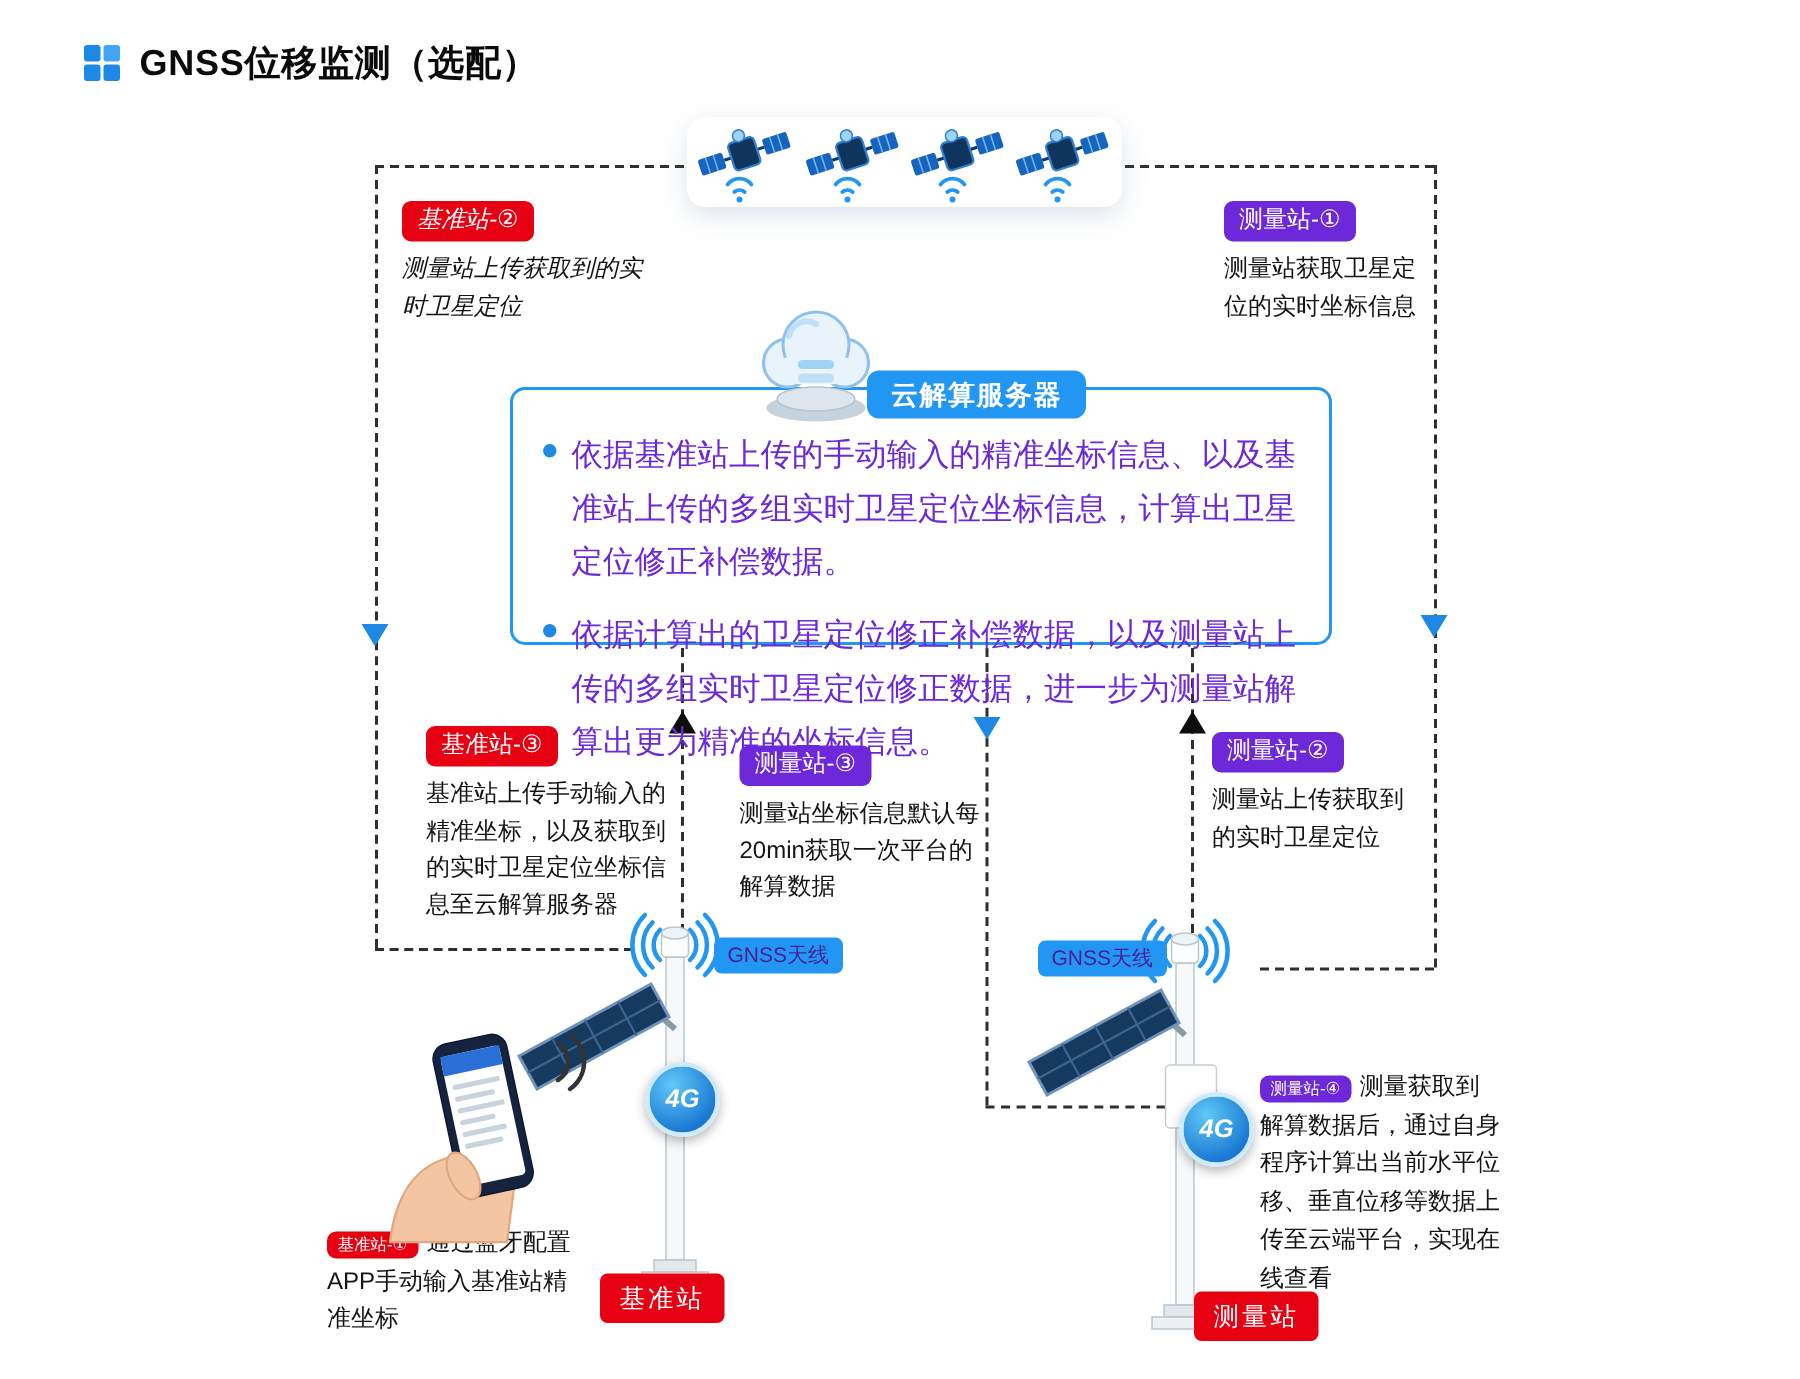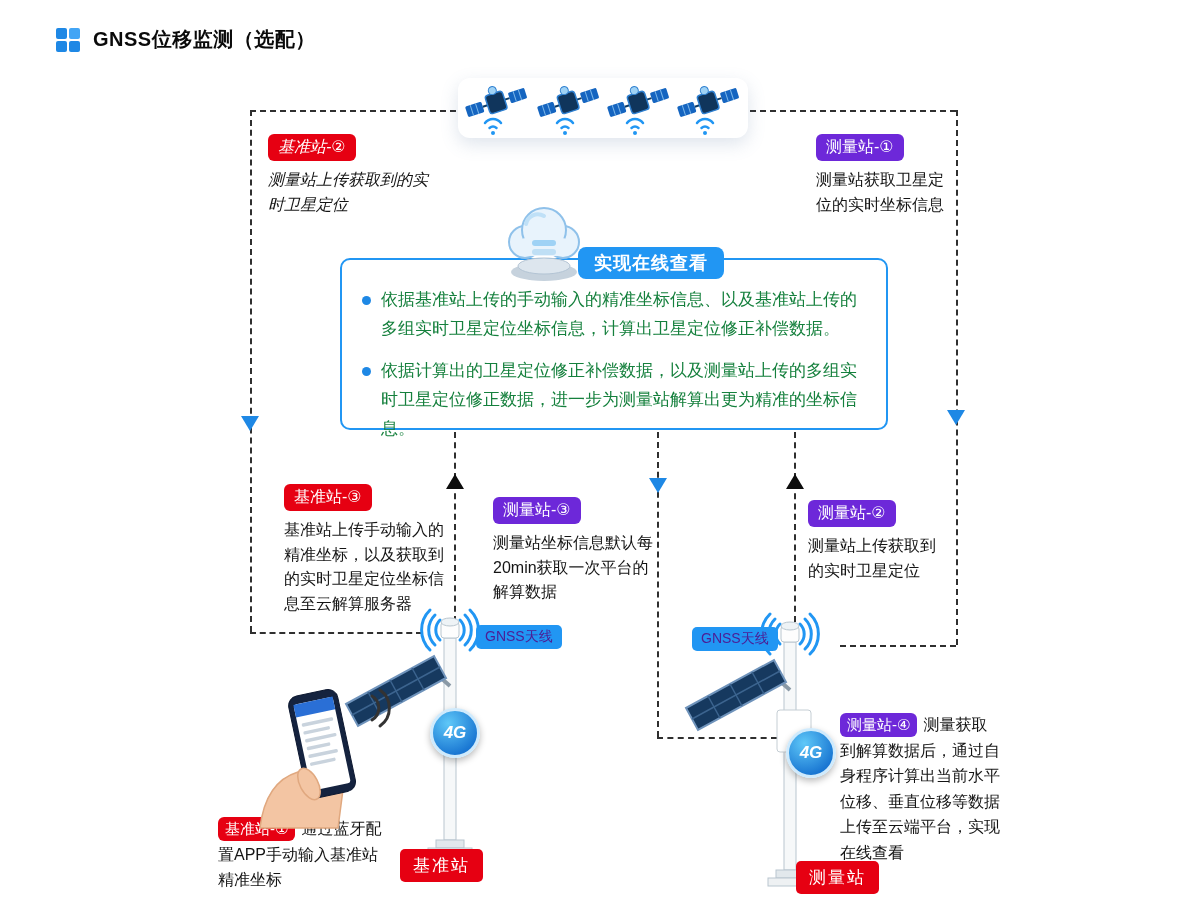--- a/index.html
+++ b/index.html
@@ -5,21 +5,21 @@
   html,body{margin:0;padding:0;background:#fff;}
   body{font-family:"Liberation Sans","DejaVu Sans",sans-serif;color:#111;}
   .canvas{position:relative;width:1200px;height:919px;background:#fff;overflow:hidden;}
   .abs{position:absolute;}
 
   
   .hdr{left:56px;top:26px;display:flex;align-items:center;gap:13px;z-index:5;}
   .hdr-icon{width:24px;height:24px;display:grid;grid-template-columns:11px 11px;grid-template-rows:11px 11px;gap:2px;}
   .hdr-icon span{background:#1e88e5;border-radius:2px;}
   .hdr-icon span:nth-child(2){background:#42a5f5;}
-  .hdr-title{font-size:20px;font-weight:bold;color:#0a0a0a;letter-spacing:.5px;}
+  .hdr-title{font-size:24px;font-weight:bold;color:#0a0a0a;letter-spacing:.5px;}
 
   
   .dash-h{border-top:2px dashed #2f2f2f;height:0;z-index:1;}
   .dash-v{border-left:2px dashed #2f2f2f;width:0;z-index:1;}
 
   
   .arrow-down{width:0;height:0;border-left:9px solid transparent;border-right:9px solid transparent;border-top:15px solid #1e88e5;z-index:2;}
   .arrow-up{width:0;height:0;border-left:9px solid transparent;border-right:9px solid transparent;border-bottom:15px solid #0d0d0d;z-index:2;}
 
   
@@ -29,28 +29,28 @@
 
   
   .cloud-icon{left:492px;top:190px;z-index:4;}
   .cloud-label{left:578px;top:247px;background:#2196f3;color:#fff;font-size:18px;font-weight:bold;
                padding:4px 16px;border-radius:8px;z-index:4;letter-spacing:1px;}
   .info-box{left:340px;top:258px;width:548px;height:172px;border:2px solid #2196f3;border-radius:10px;
             background:#fff;z-index:3;box-sizing:border-box;padding:26px 22px 14px 20px;
             display:flex;flex-direction:column;gap:13px;}
   .bullet{display:flex;gap:10px;}
   .bullet .dot{flex:none;width:9px;height:9px;border-radius:50%;background:#1e88e5;margin-top:10px;}
-  .bullet .txt{font-size:17px;line-height:1.7;color:#15803d;}
+  .bullet .txt{font-size:21px;line-height:1.7;color:#6d28d9;}
 
   
   .note{z-index:3;}
   .badge{display:inline-block;color:#fff;font-size:16px;padding:3px 10px;border-radius:6px;line-height:1.3;}
   .badge.red{background:#e60012;}
   .badge.orange{background:#6d28d9;}
-  .badge.sm{font-size:15px;padding:2px 7px;margin-right:6px;}
+  .badge.sm{font-size:11px;padding:2px 7px;margin-right:6px;}
   .note-text{font-size:16px;color:#141414;line-height:1.55;margin-top:7px;}
   .note-inline{font-size:16px;color:#141414;line-height:1.6;}
 
   
   .station-svg{z-index:2;overflow:visible;}
   .gnss-label{background:#2196f3;color:#4c1d95;font-size:14px;padding:3px 9px;border-radius:5px;z-index:4;}
   .badge-4g{width:44px;height:44px;border-radius:50%;
             background:radial-gradient(circle at 35% 28%,#5fc8f8,#1976d2 75%);
             border:3px solid #cfeafc;color:#fff;font-style:italic;font-weight:bold;font-size:17px;
             display:flex;align-items:center;justify-content:center;
@@ -133,21 +133,21 @@
     <ellipse cx="52" cy="76" rx="26" ry="8" fill="#dde6ee" stroke="#b3c4d4"></ellipse>
     <circle cx="33" cy="52" r="16" fill="#e8f3fc" stroke="#8fc1ea" stroke-width="2"></circle>
     <circle cx="71" cy="52" r="16" fill="#e8f3fc" stroke="#8fc1ea" stroke-width="2"></circle>
     <circle cx="52" cy="40" r="22" fill="#e8f3fc" stroke="#8fc1ea" stroke-width="2"></circle>
     <rect x="26" y="48" width="52" height="18" rx="8" fill="#e8f3fc"></rect>
     <path d="M 34 34 A 12 12 0 0 1 52 26" stroke="#bfe0f7" stroke-width="4" fill="none" stroke-linecap="round"></path>
     <rect x="40" y="50" width="24" height="6" rx="3" fill="#9fd2f5"></rect>
     <rect x="40" y="59" width="24" height="6" rx="3" fill="#bfdff5"></rect>
   </svg>
 
-  <div class="abs cloud-label">实现在线查看</div>
+  <div class="abs cloud-label">云解算服务器</div>
   <div class="abs info-box">
     <div class="bullet">
       <span class="dot"></span>
       <span class="txt">依据基准站上传的手动输入的精准坐标信息、以及基准站上传的多组实时卫星定位坐标信息，计算出卫星定位修正补偿数据。</span>
     </div>
     <div class="bullet">
       <span class="dot"></span>
       <span class="txt">依据计算出的卫星定位修正补偿数据，以及测量站上传的多组实时卫星定位修正数据，进一步为测量站解算出更为精准的坐标信息。</span>
     </div>
   </div>
@@ -165,21 +165,21 @@
   <div class="abs note" style="left:284px;top:484px;width:168px;">
     <span class="badge red">基准站-③</span>
     <div class="note-text">基准站上传手动输入的精准坐标，以及获取到的实时卫星定位坐标信息至云解算服务器</div>
   </div>
 
   <div class="abs note" style="left:493px;top:497px;width:168px;">
     <span class="badge orange">测量站-③</span>
     <div class="note-text">测量站坐标信息默认每20min获取一次平台的解算数据</div>
   </div>
 
-  <div class="abs note" style="left:808px;top:500px;width:140px;">
+  <div class="abs note" style="left:808px;top:488px;width:140px;">
     <span class="badge orange">测量站-②</span>
     <div class="note-text">测量站上传获取到的实时卫星定位</div>
   </div>
 
   <div class="abs note" style="left:218px;top:816px;width:172px;">
     <span class="badge red sm">基准站-①</span><span class="note-inline">通过蓝牙配置APP手动输入基准站精准坐标</span>
   </div>
 
   <div class="abs note" style="left:840px;top:712px;width:162px;">
     <span class="badge orange sm">测量站-④</span><span class="note-inline">测量获取到解算数据后，通过自身程序计算出当前水平位移、垂直位移等数据上传至云端平台，实现在线查看</span>

